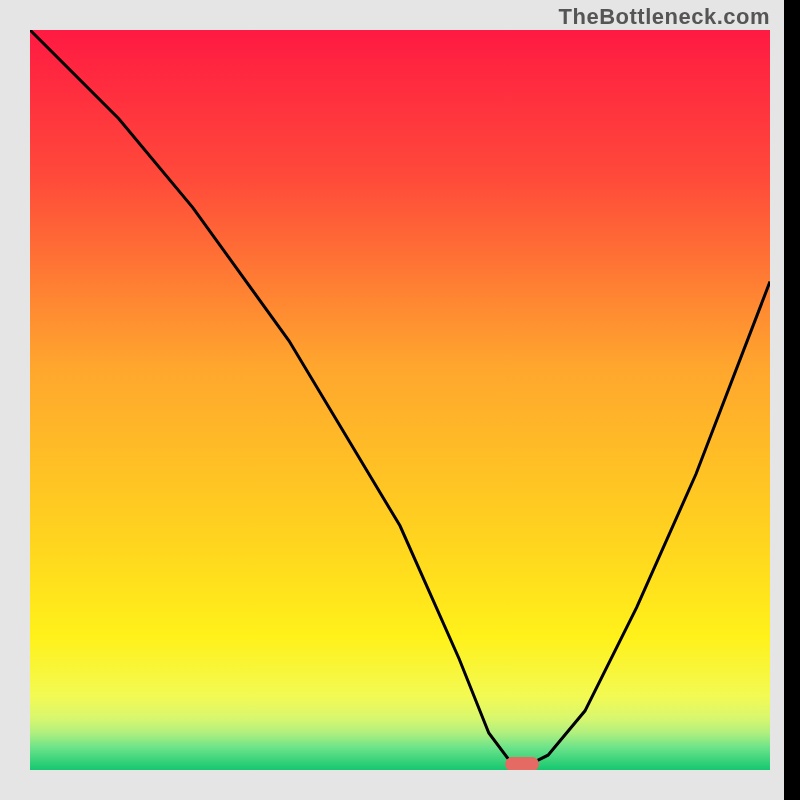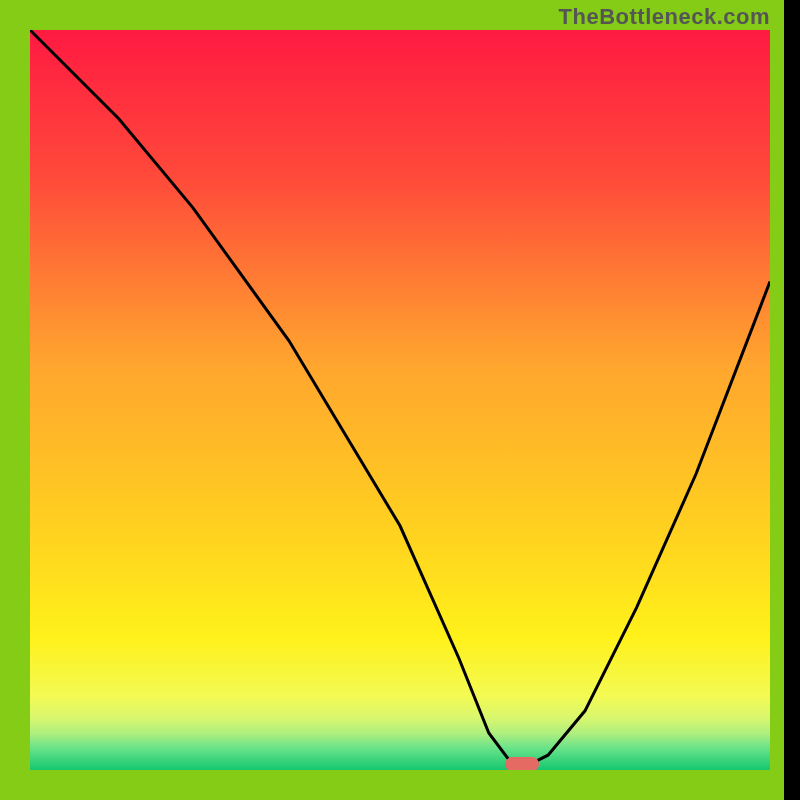--- a/index.html
+++ b/index.html
@@ -8,21 +8,21 @@
     width: 800px;
     height: 800px;
     background: #000;
     overflow: hidden;
     font-family: Arial, Helvetica, sans-serif;
   }
   .frame {
     position: relative;
     width: 784px;
     height: 800px;
-    background: #84cc16;
+    background: #e5e5e5;
   }
   .watermark {
     position: absolute;
     top: 4px;
     right: 14px;
     color: #555;
     font-size: 22px;
     font-weight: 600;
     letter-spacing: 0.5px;
     z-index: 5;

